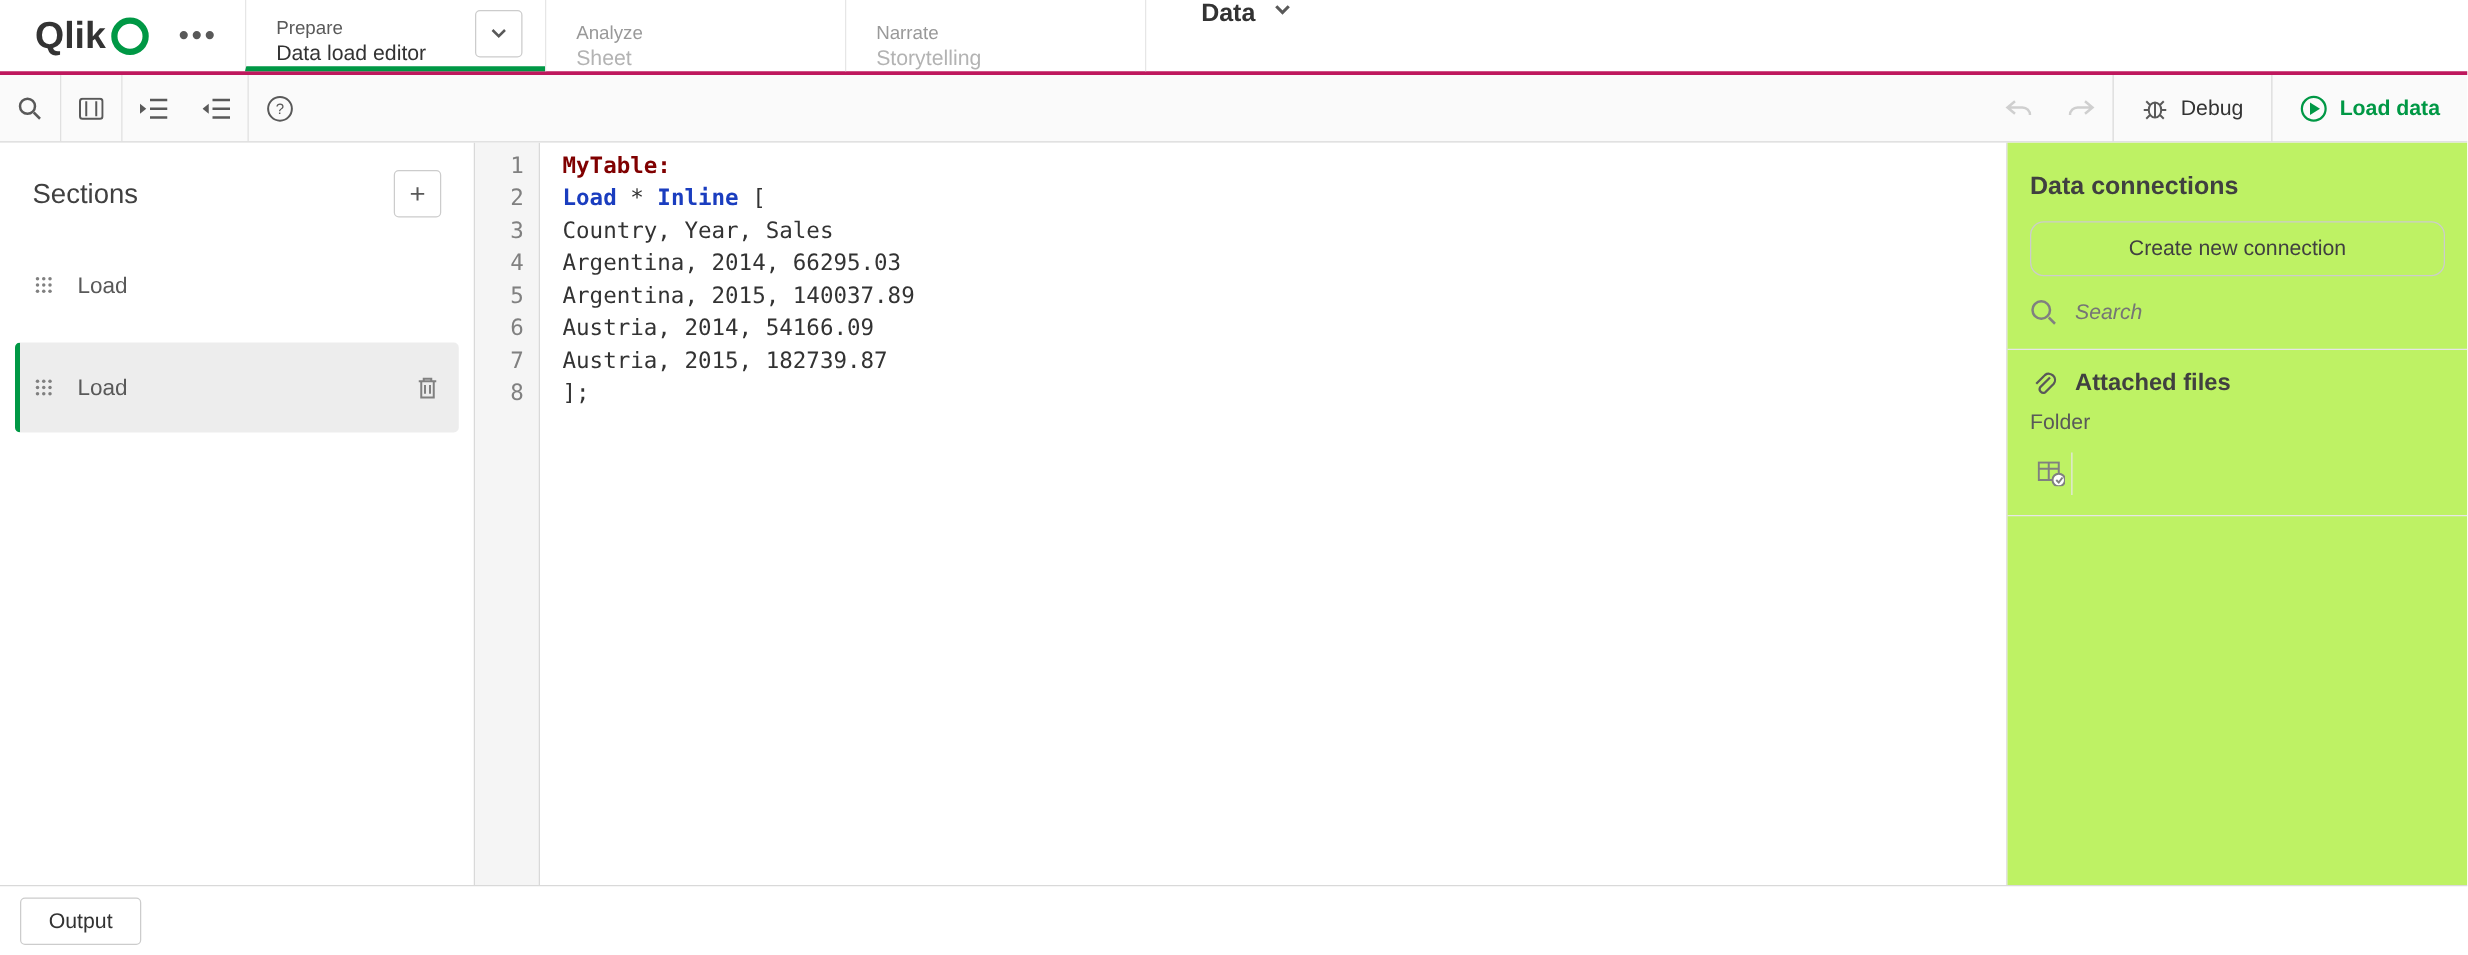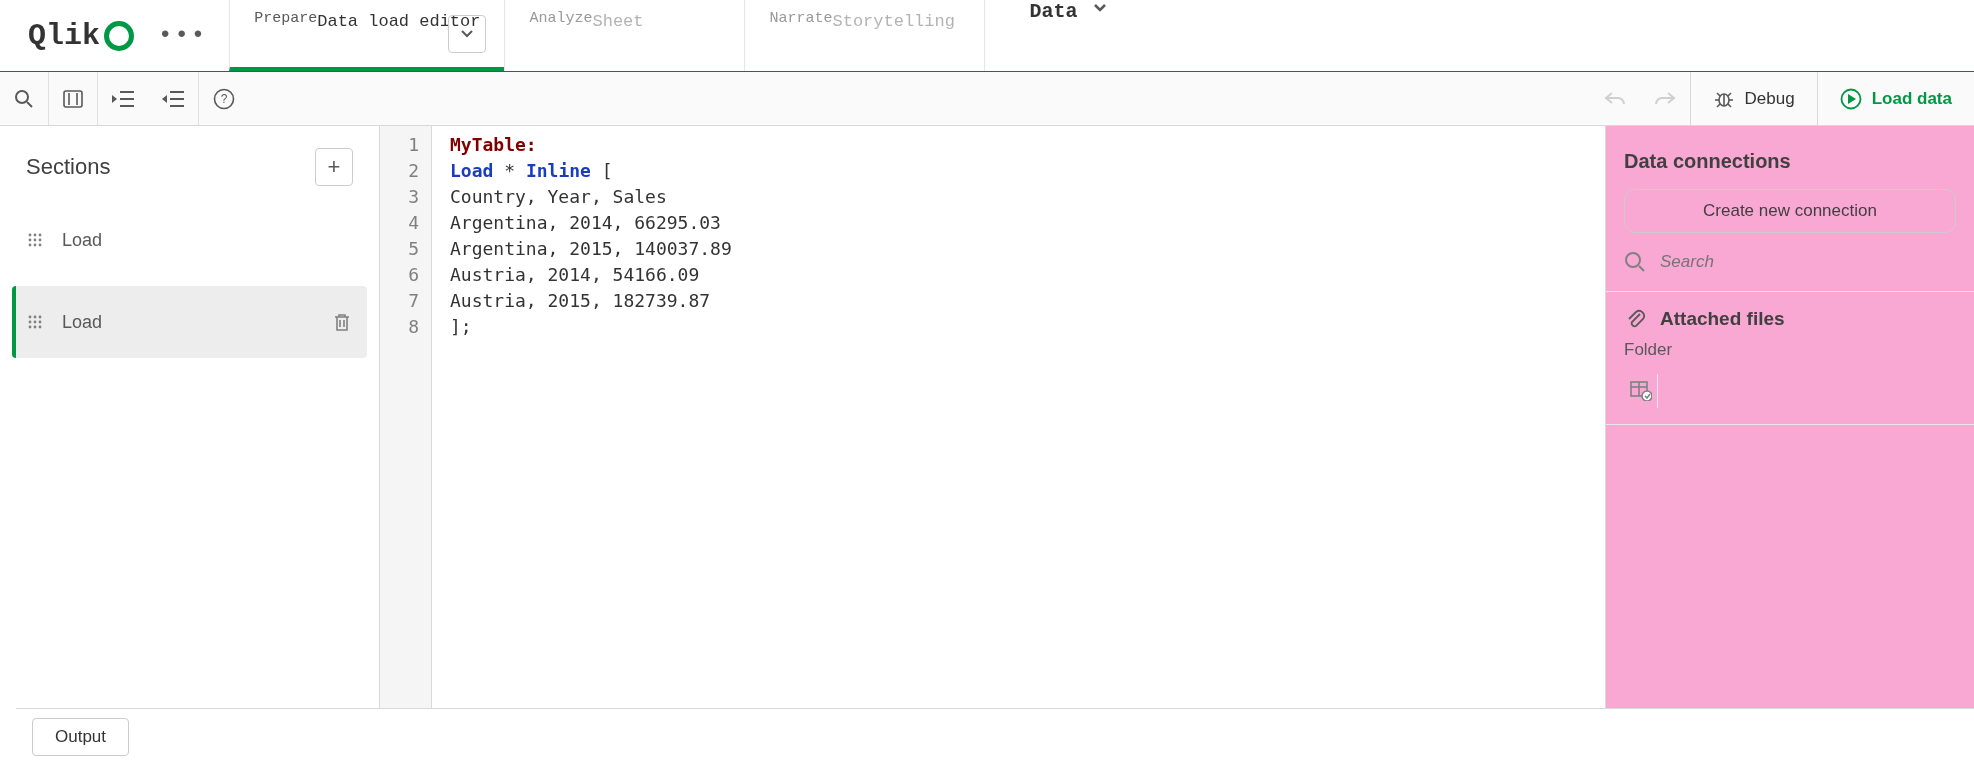--- a/index.html
+++ b/index.html
@@ -10,26 +10,25 @@
     background: #fff;
     width: 1974px;
     height: 764px;
     overflow: hidden;
     display: flex;
     flex-direction: column;
   }
 
   
   .topbar {
-    height: 72px;
+    height: 60px;
     display: flex;
     align-items: stretch;
-    border-bottom: 1px solid #be185d;
+    border-bottom: 3px solid #be185d;
     background: #fff;
-    font-family: Liberation Mono, monospace;
   }
   .logo-area {
     display: flex;
     align-items: center;
     padding: 0 22px 0 28px;
     gap: 24px;
   }
   .logo {
     display: flex;
     align-items: center;
@@ -43,22 +42,22 @@
     border: 5px solid #009845;
     border-radius: 50%;
     position: relative;
   }
   .more-dots { font-size: 24px; color: #595959; letter-spacing: 2px; cursor: pointer; }
 
   .nav-tab {
     border-left: 1px solid #e6e6e6;
     padding: 10px 24px 0 24px;
     display: flex;
-    flex-direction: row;
-    justify-content: flex-start;
+    flex-direction: column;
+    justify-content: flex-end;
     min-width: 240px;
     position: relative;
   }
   .nav-tab.active { border-bottom: 4px solid #009845; }
   .nav-tab .step { font-size: 15px; color: #999; }
   .nav-tab.active .step { color: #595959; }
   .nav-tab .subtitle { font-size: 17px; color: #b3b3b3; margin-top: 2px; }
   .nav-tab.active .subtitle { color: #333; font-weight: 500; }
   .nav-tab .chev {
     position: absolute;
@@ -177,21 +176,21 @@
     min-width: 52px;
   }
   .gutter div, .code-lines div { height: 26px; }
   .code-lines { padding: 6px 0 0 18px; }
   .tok-label { color: #800000; font-weight: 600; }
   .tok-kw { color: #1a3dbf; font-weight: 600; }
 
   
   .conn-panel {
     width: 368px;
-    background: #f9a8d4;
+    background: #bef264;
     display: flex;
     flex-direction: column;
   }
   .conn-header {
     padding: 24px 18px 16px 18px;
     font-size: 20px;
     font-weight: 600;
     color: #404040;
   }
   .create-conn {
@@ -226,21 +225,20 @@
   .folder-icons span { width: 34px; height: 34px; display:flex; align-items:center; justify-content:center; border-right: 1px solid #e6e6e6; color:#808080; cursor:pointer; }
 
   
   .bottombar {
     height: 56px;
     border-top: 1px solid #d9d9d9;
     display: flex;
     align-items: center;
     padding: 0 16px;
     background: #fff;
-    margin-left: 16px;
   }
   .output-btn {
     border: 1px solid #ccc;
     border-radius: 4px;
     padding: 8px 22px;
     font-size: 17px;
     cursor: pointer;
     color: #333;
   }
 

